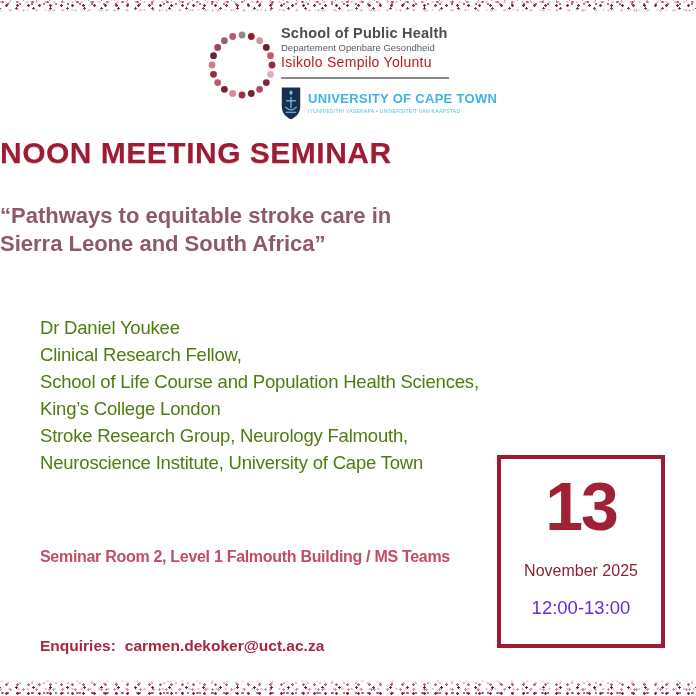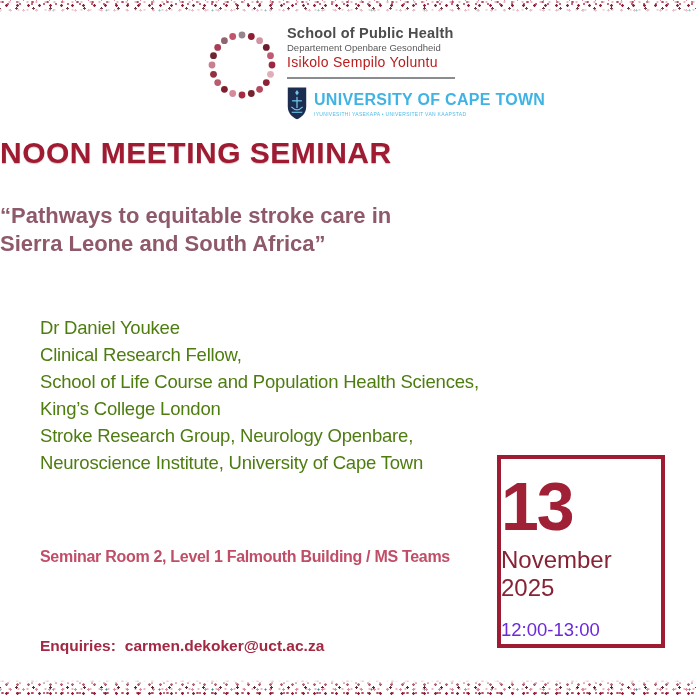--- a/index.html
+++ b/index.html
@@ -31,30 +31,30 @@
       radial-gradient(circle, #8f2236 1.1px, transparent 1.5px),
       radial-gradient(circle, #d98ba0 1px,  transparent 1.35px),
       radial-gradient(circle, #5f2733 1px,  transparent 1.4px),
       radial-gradient(circle, #e6b9c0 .9px, transparent 1.3px),
       radial-gradient(circle, #b24a5f 1px,  transparent 1.35px),
       radial-gradient(circle, #2f8d8b .85px,transparent 1.2px),
       radial-gradient(circle, #c56a7e .9px, transparent 1.3px);
   }
 
   
-  .logo { position:absolute; left:207px; top:22px; display:flex; gap:10px; }
+  .logo { position:absolute; left:207px; top:22px; display:flex; gap:4px; }
   .dots { width:70px; height:74px; margin-top:6px; flex:0 0 auto; }
   .logo-text { padding-top:3px; }
   .l1 { font-size:14.5px; font-weight:bold; color:#4D4D4F; letter-spacing:.2px; }
   .l2 { font-size:9.5px;  color:#58595B; margin-top:1px; }
   .l3 { font-size:14px;   color:#b91c1c; margin-top:1px; letter-spacing:.3px; }
   .logo-divider { height:2px; background:#8a8c8f; width:168px; margin:7px 0 8px; }
   .uct-row { display:flex; gap:7px; align-items:flex-start; }
   .shield { width:20px; height:33px; flex:0 0 auto; }
-  .uct-name { font-size:16px; font-weight:bold; color:#3FB3E4; letter-spacing:.3px; margin-top:4px; white-space:nowrap; }
+  .uct-name { font-size:13px; font-weight:bold; color:#3FB3E4; letter-spacing:.3px; margin-top:4px; white-space:nowrap; }
   .uct-sub  { font-size:5px; color:#52bbe6; letter-spacing:.3px; margin-top:2px; white-space:nowrap; }
 
   .title {
     position:absolute; top:136px; left:0; width:100%; margin:0; text-align:left;
     font-size:30px; font-weight:bold; color:#9E1B32; letter-spacing:.5px;
     text-shadow:0 1px 1px rgba(110,20,40,.28);
   }
 
   .quote {
     position:absolute; top:202px; left:0; width:100%; text-align:left;
@@ -67,24 +67,24 @@
   }
 
   .location {
     position:absolute; left:40px; top:548px;
     font-size:16px; font-weight:bold; color:#C04E67; letter-spacing:-.3px;
     white-space:nowrap;
   }
 
   .datebox {
     position:absolute; left:497px; top:455px; width:168px; height:193px;
-    border:4px solid #9E1B32; box-sizing:border-box; background:#fff;
+    border:4px solid #9E1B32; box-sizing:border-box; text-align:center; background:#fff;
   }
   .day   { font-size:68px; font-weight:bold; color:#A02136; line-height:1; margin-top:13px; letter-spacing:-2px; }
-  .monthyear { font-size:24px; color:#862335; margin-top:6px; }
+  .monthyear { font-size:16px; color:#862335; margin-top:22px; }
   .time  { font-size:18.5px; color:#6d28d9; margin-top:17px; }
 
   .enquiries { position:absolute; left:40px; top:637px; font-size:15.5px; font-weight:bold; color:#A32943; }
   .email { margin-left:9px; }
 </style>
 </head>
 <body>
 
 <div class="page">
 
@@ -141,21 +141,21 @@
   <div class="quote">
     <div>“Pathways to equitable stroke care in</div>
     <div>Sierra Leone and South Africa”</div>
   </div>
 
   <div class="speaker">
     <div>Dr Daniel Youkee</div>
     <div>Clinical Research Fellow,</div>
     <div>School of Life Course and Population Health Sciences,</div>
     <div>King’s College London</div>
-    <div>Stroke Research Group, Neurology Openbare,</div>
+    <div>Stroke Research Group, Neurology Falmouth,</div>
     <div>Neuroscience Institute, University of Cape Town</div>
   </div>
 
   <div class="location">Seminar Room 2, Level 1 Falmouth Building / MS Teams</div>
 
   <div class="datebox">
     <div class="day">13</div>
     <div class="monthyear">November 2025</div>
     <div class="time">12:00-13:00</div>
   </div>

